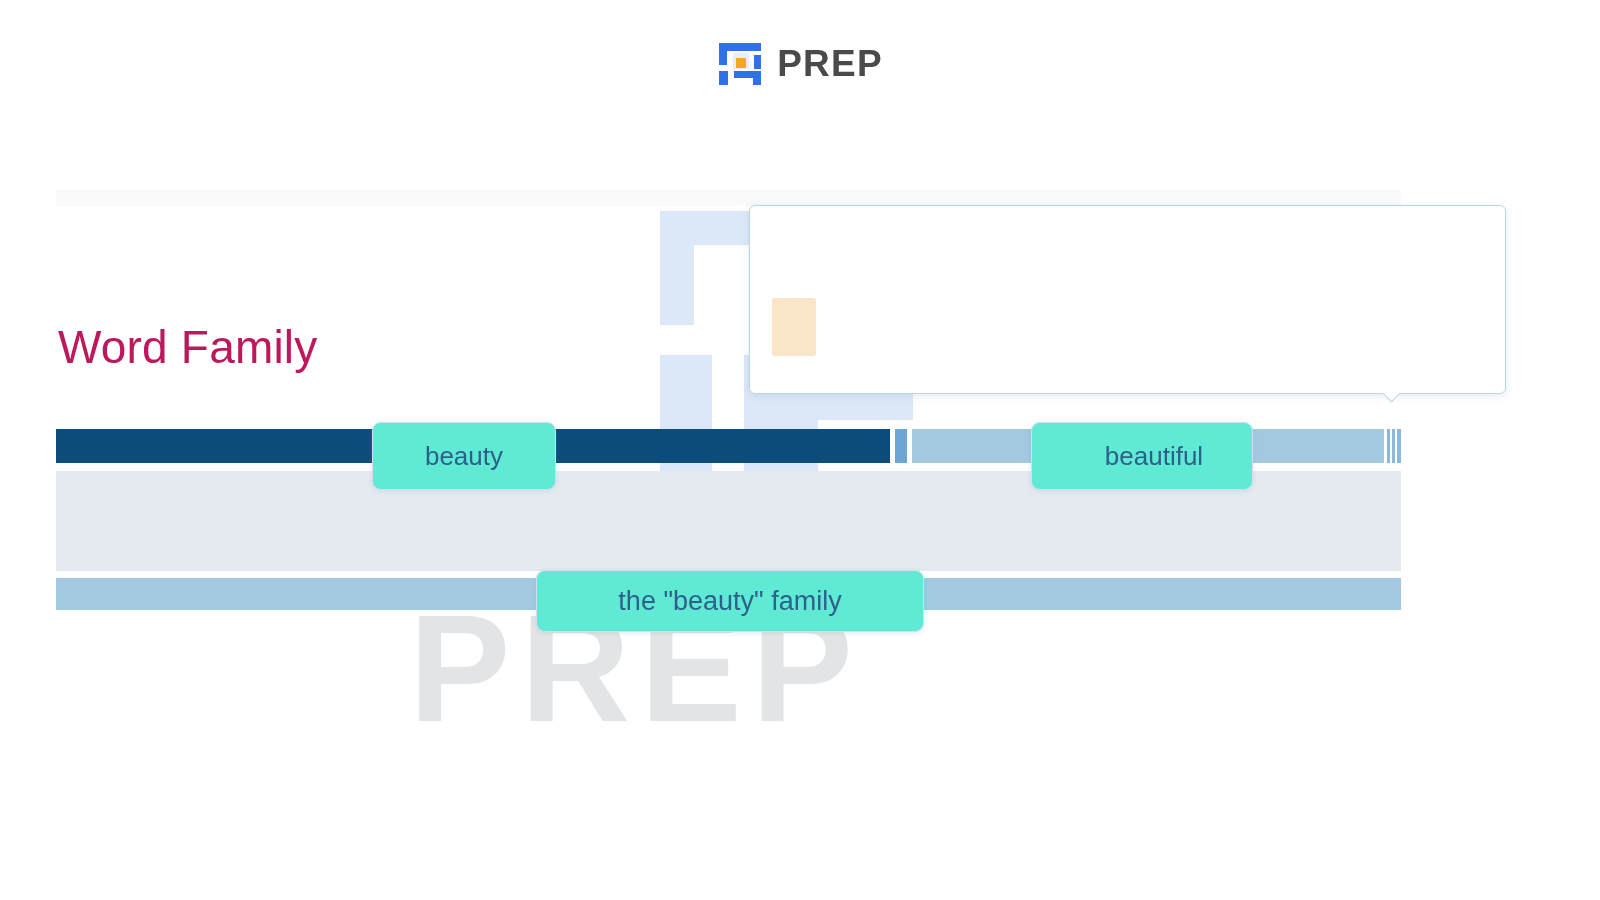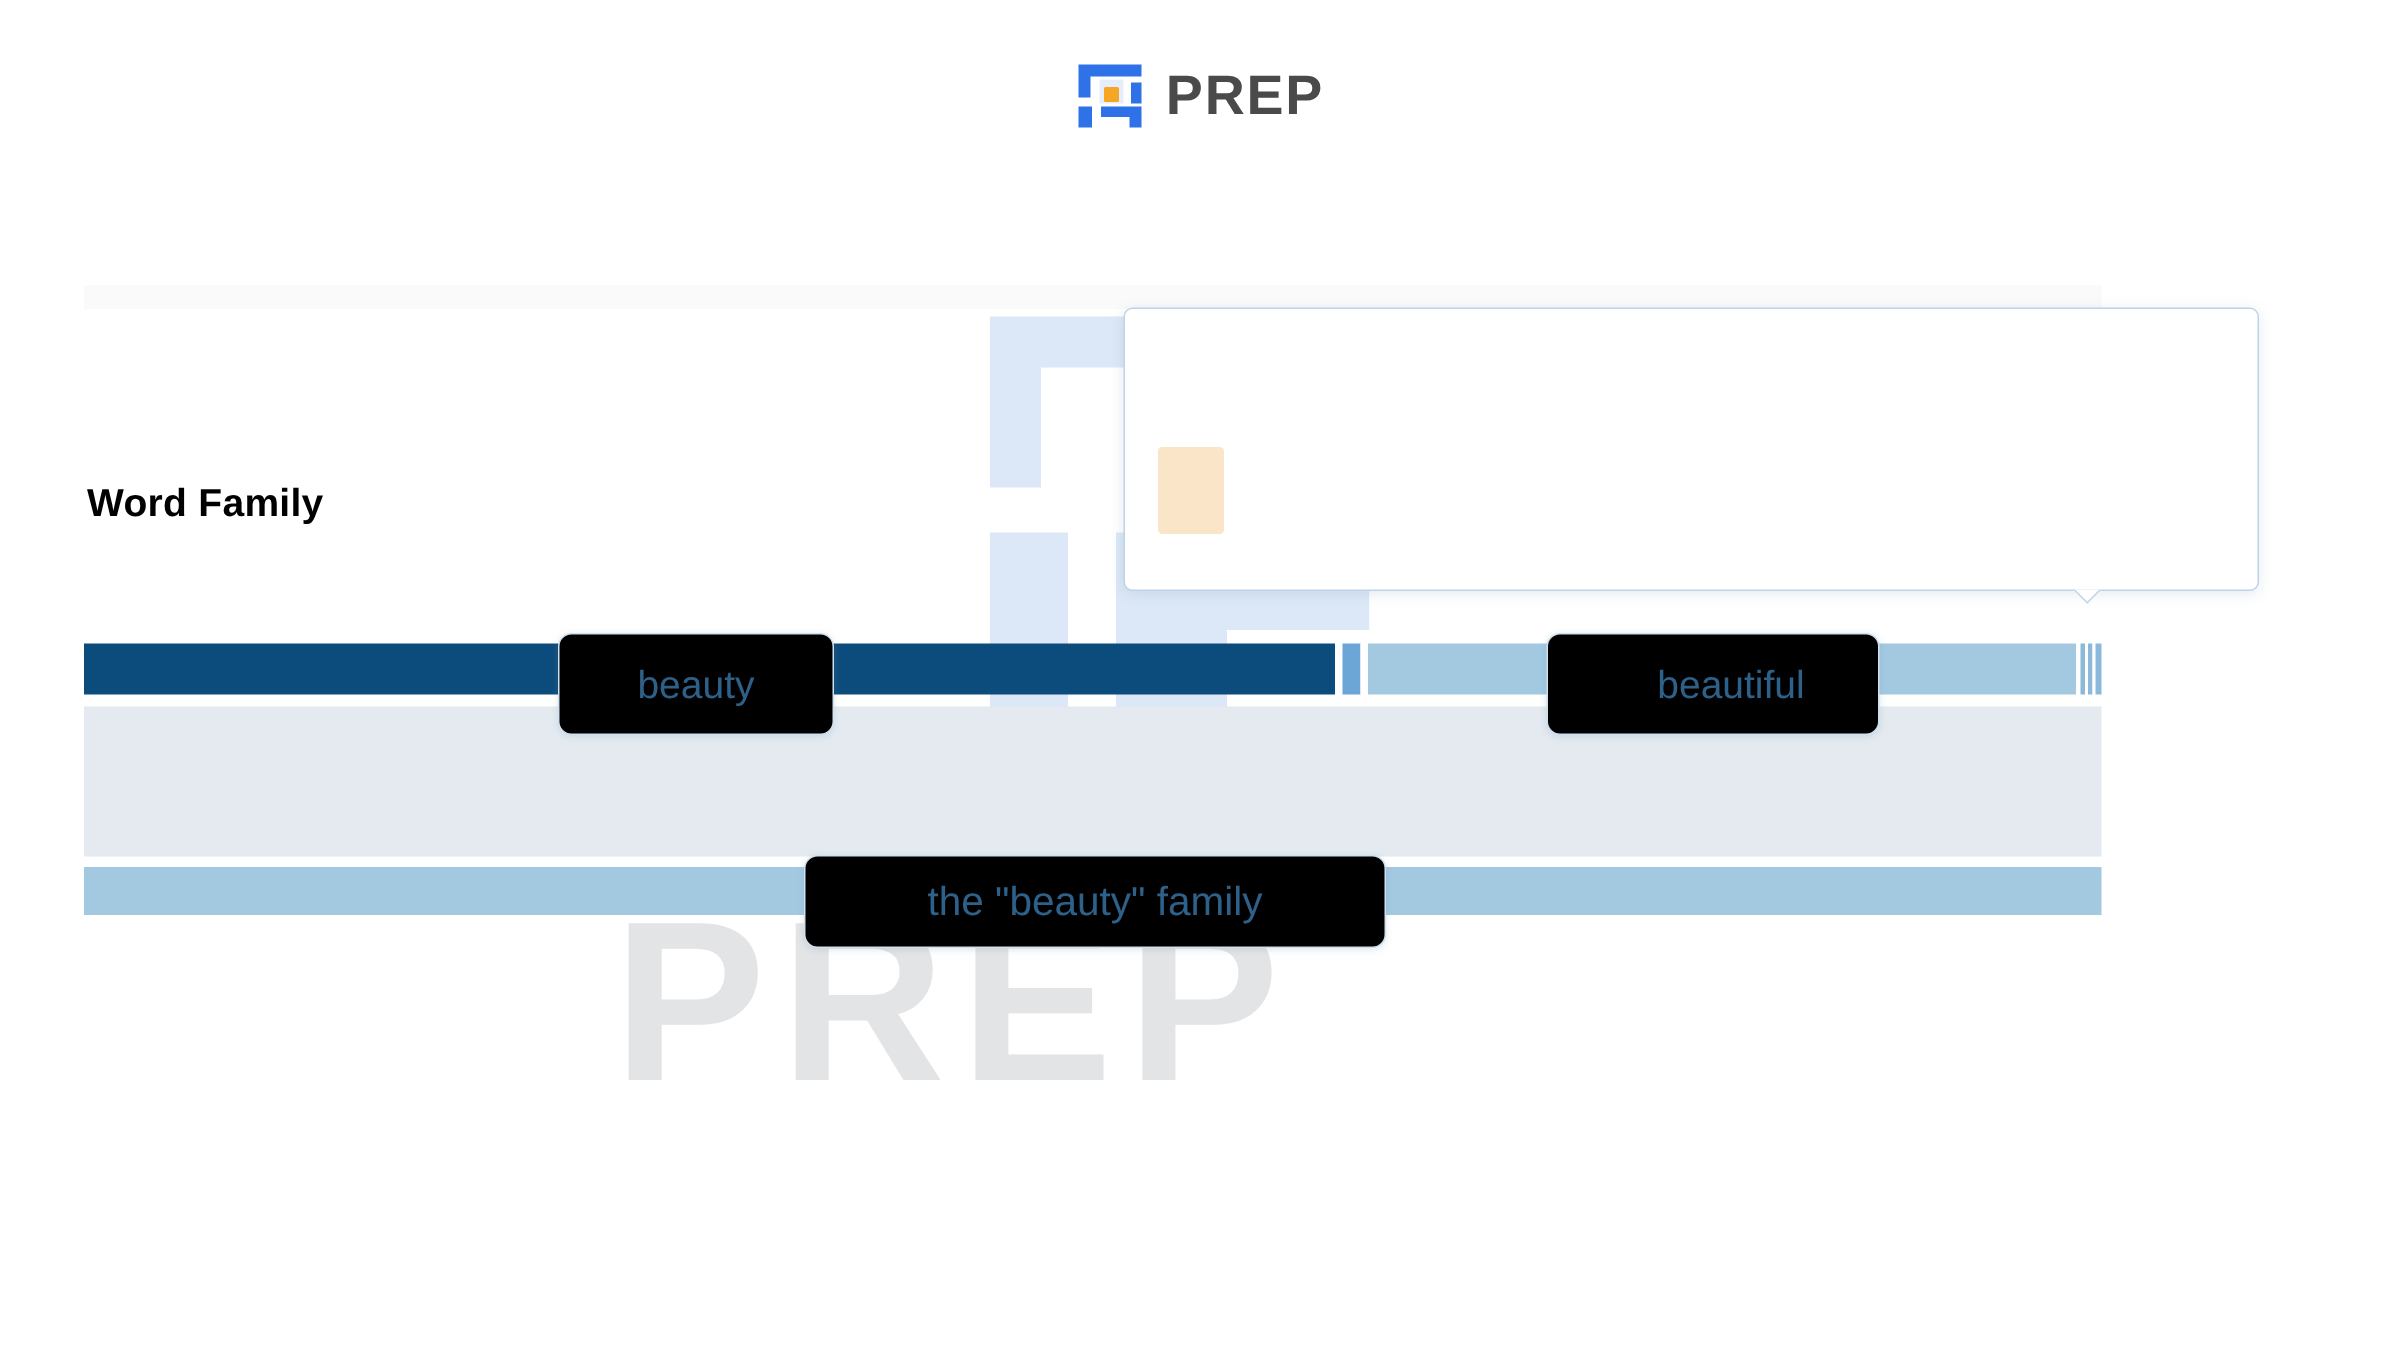--- a/index.html
+++ b/index.html
@@ -96,23 +96,23 @@
     top: 0;
     width: 1345px;
     height: 16px;
     background: #fafafa;
   }
 
   .section-title {
     position: absolute;
     left: 2px;
     top: 130px;
-    font-size: 26px;
-    font-weight: bold;
-    color: #000000;
+    font-size: 46px;
+    font-weight: normal;
+    color: #be185d;
     letter-spacing: 0.2px;
   }
 
   
   .bar-track {
     position: absolute;
     left: 0;
     top: 239px;
     width: 1345px;
     height: 34px;
@@ -136,21 +136,21 @@
     left: 0;
     top: 388px;
     width: 1345px;
     height: 32px;
     background: #a3c9e1;
   }
 
   
   .pill {
     position: absolute;
-    background: #000000;
+    background: #5eead4;
     border: 1px solid #cfe0ee;
     border-radius: 9px;
     box-shadow: 0 1px 5px rgba(120,150,180,0.22);
     color: #2e6189;
     display: flex;
     align-items: center;
     justify-content: center;
     white-space: nowrap;
   }
 

